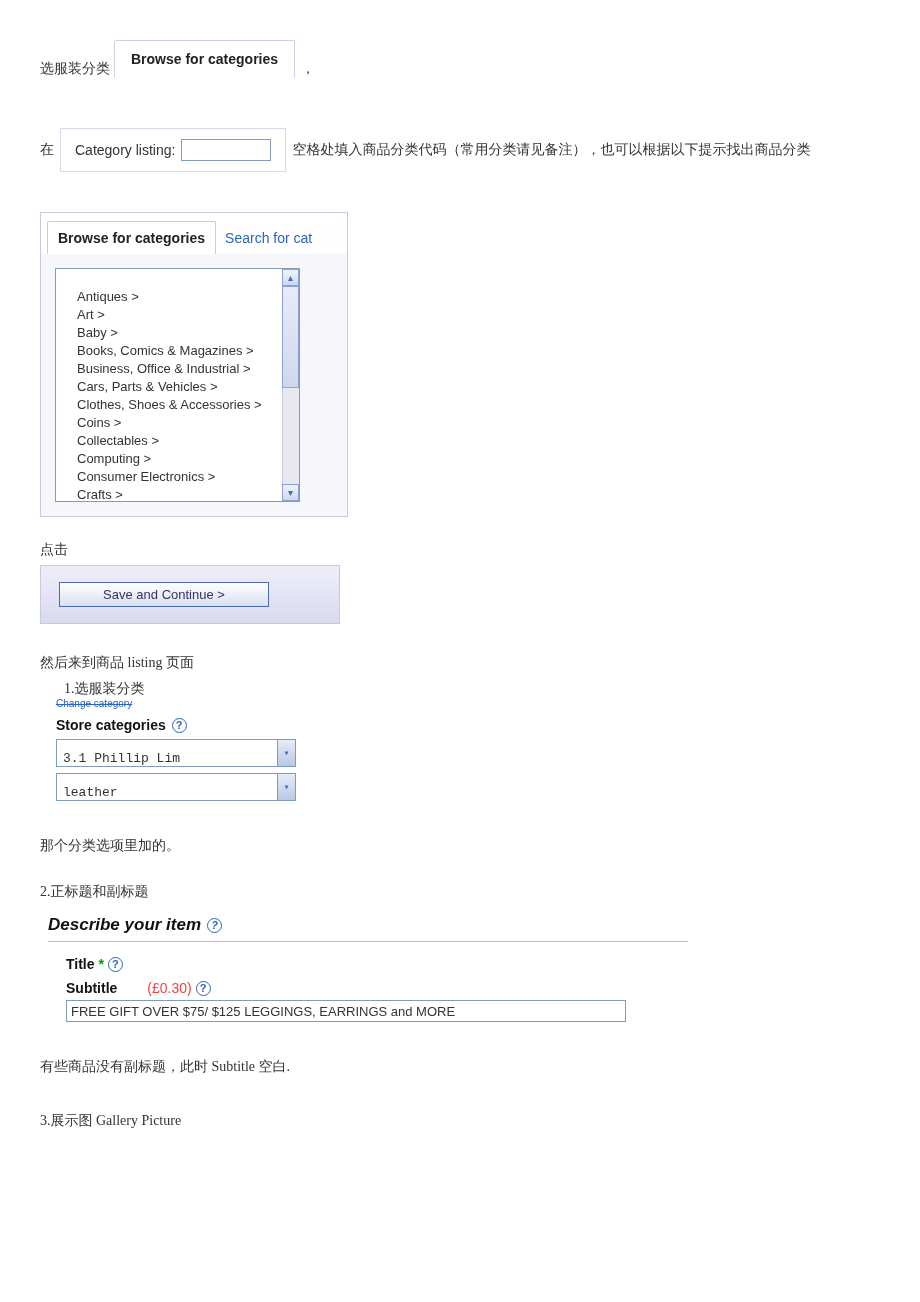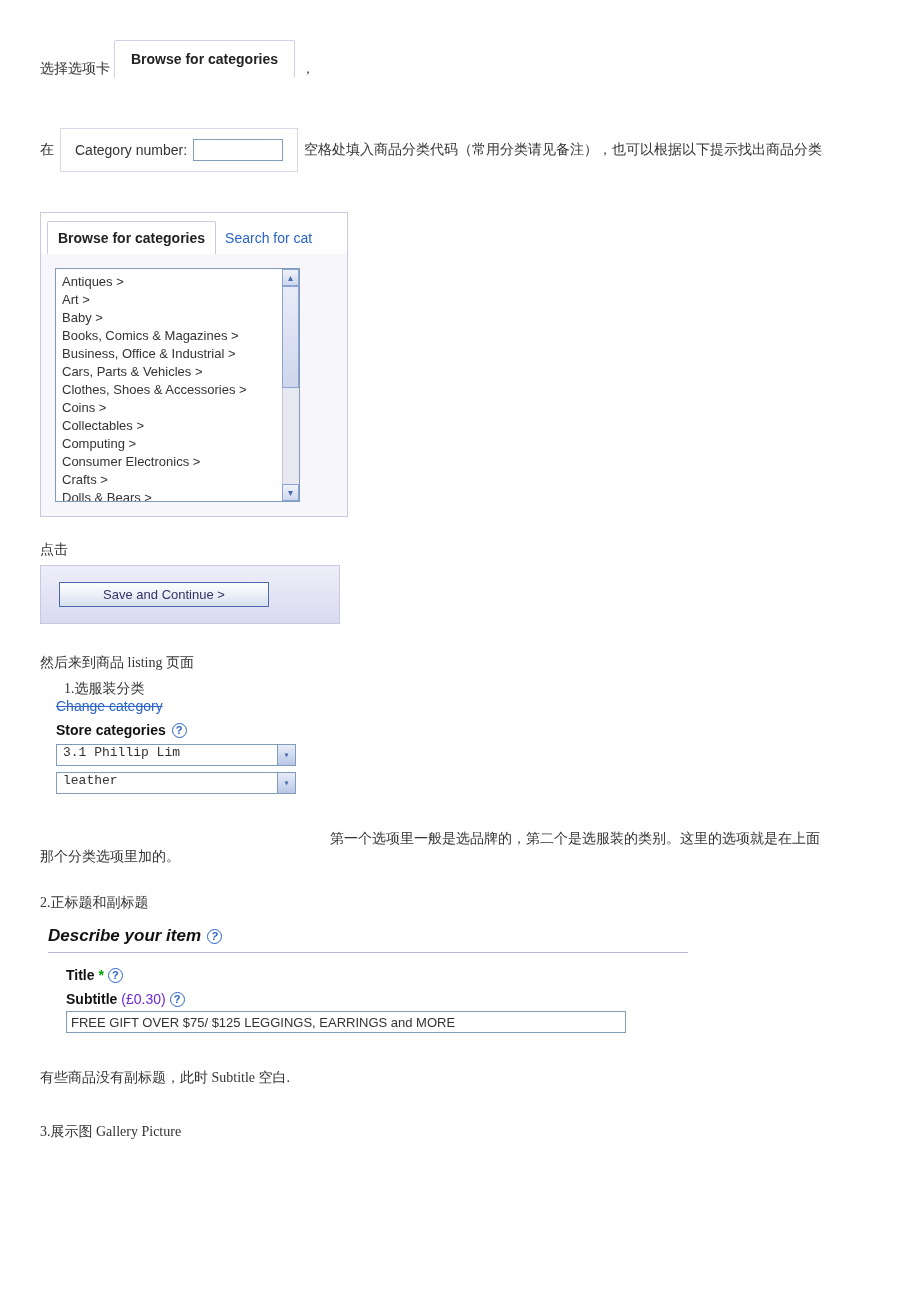--- a/index.html
+++ b/index.html
@@ -79,21 +79,21 @@
     border: 1px solid #7f9db9;
     background: #fff;
     font-family: Arial, sans-serif;
     font-size: 13px;
     color: #333;
     position: relative;
     overflow: hidden;
   }
   .listbox ul {
     list-style: none;
-    margin: 2px;
+    margin: 17px;
     padding: 2px 4px;
   }
   .listbox li {
     line-height: 18px;
     white-space: nowrap;
   }
   .listbox .scrollbar {
     position: absolute;
     right: 0; top: 0; bottom: 0;
     width: 17px;
@@ -138,21 +138,21 @@
     padding: 4px 0;
     text-align: center;
     border: 1px solid #4a6bb0;
     background: linear-gradient(#fff, #d8e0f0);
     color: #333365;
     font-size: 13px;
   }
 
   .para { margin-top: 30px; }
 
-  .change-cat-link { color: #2a63c8; font-size: 14px; text-decoration: line-through; margin-left: 16px; }
+  .change-cat-link { color: #2a63c8; font-size: 10px; text-decoration: line-through; margin-left: 16px; }
 
   .store-cat-panel {
     margin-left: 16px;
     width: 240px;
   }
   .store-cat-head {
     font-weight: bold;
     color: #111;
     display: flex;
     align-items: center;
@@ -165,23 +165,23 @@
     height: 15px;
     border: 1px solid #2a63c8;
     border-radius: 50%;
     color: #2a63c8;
     font-size: 11px;
     align-items: center;
     justify-content: center;
   }
   .dropdown {
     display: flex;
-    align-items: flex-start;
+    align-items: flex-end;
     border: 1px solid #7f9db9;
-    height: 22px;
+    height: 28px;
     background: #fff;
     margin-bottom: 6px;
     font-family: "Courier New", monospace;
     font-size: 13px;
   }
   .dropdown .dd-text { flex: 1; padding: 0 6px; color: #333; }
   .dropdown .dd-btn {
     width: 18px;
     height: 100%;
     background: linear-gradient(#e8ecf8, #b9c7e6);
@@ -206,51 +206,51 @@
   .hr-line {
     height: 1px;
     background: #b8b8d8;
     margin: 0 10px 0 8px;
     width: 640px;
   }
 
   .form-block { margin: 14px 0 6px 26px; }
   .field-label { font-weight: bold; color: #111; display: flex; align-items: center; gap: 4px; }
   .req-star { color: #00a000; font-weight: bold; }
-  .price-note { font-weight: normal; color: #6d28d9; }
+  .price-note { font-weight: normal; color: #ef4444; margin-left: 26px; }
   .text-input {
     width: 560px;
     height: 22px;
     border: 1px solid #7f9db9;
     background: #fff;
     font-family: Arial, sans-serif;
     font-size: 13px;
     color: #333;
     padding: 2px 4px;
     margin-top: 4px;
   }
 
   .long-para { margin-top: 36px; }
 
 </style>
 </head>
 <body>
 
 <div class="line1">
-  <span class="cn-text">选择选项卡</span>
+  <span class="cn-text">选服装分类</span>
   <span class="tab-box tab-box-active">
     <span>Browse for categories</span>
   </span>
   <span class="comma cn-text">，</span>
 </div>
 
 <div class="line2">
   <span class="cn-text">在</span>
   <span class="catnum-wrap">
-    <span>Category number:</span>
+    <span>Category listing:</span>
     <span class="small-input"></span>
   </span>
   <span class="cn-text">空格处填入商品分类代码（常用分类请见备注），也可以根据以下提示找出商品分类</span>
 </div>
 
 <div class="browse-panel">
   <div class="tabs-row">
     <div class="tab-a">Browse for categories</div>
     <div class="tab-b">Search for cat</div>
   </div>
@@ -298,21 +298,20 @@
     <span class="dd-text">3.1 Phillip Lim</span>
     <span class="dd-btn">▾</span>
   </div>
   <div class="dropdown">
     <span class="dd-text">leather</span>
     <span class="dd-btn">▾</span>
   </div>
 </div>
 
 <div class="long-para">
-  <div style="text-align:left; padding-left:290px;" class="cn-text">第一个选项里一般是选品牌的，第二个是选服装的类别。这里的选项就是在上面</div>
   <div class="cn-text">那个分类选项里加的。</div>
 </div>
 
 <div class="cn-text" style="margin-top:28px;">2.正标题和副标题</div>
 
 <div class="section-title">
   <span>Describe your item</span>
   <span class="help-icon">?</span>
 </div>
 <div class="hr-line"></div>

